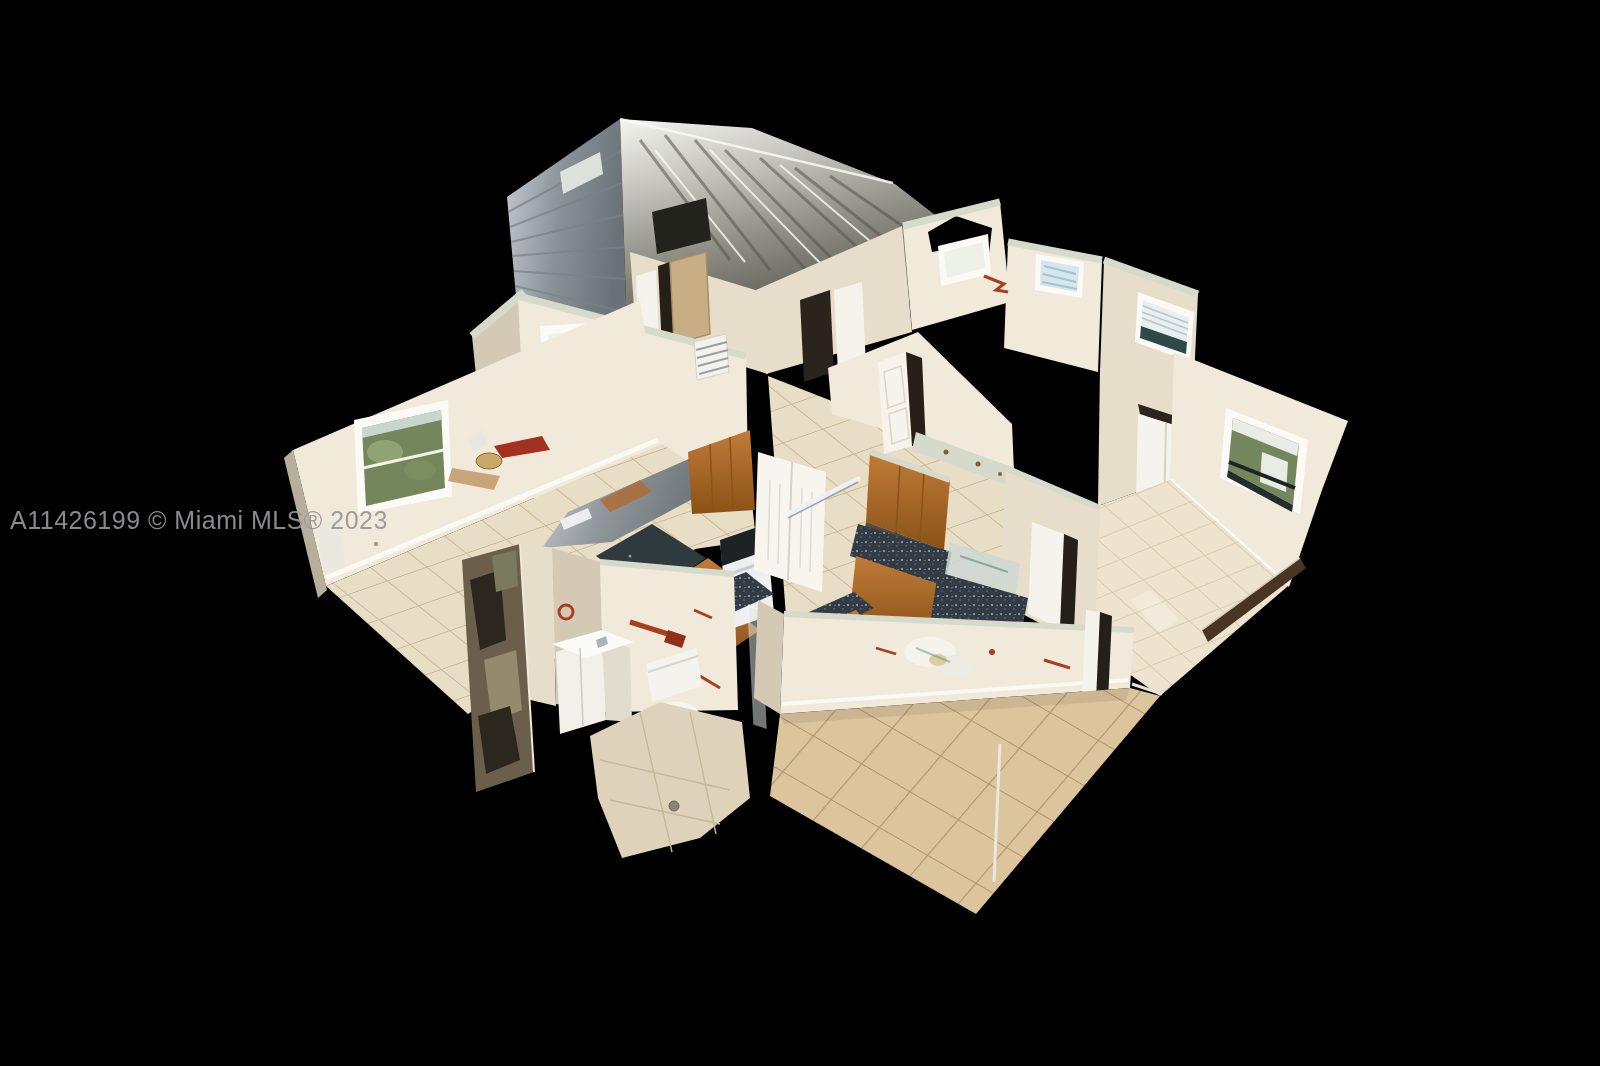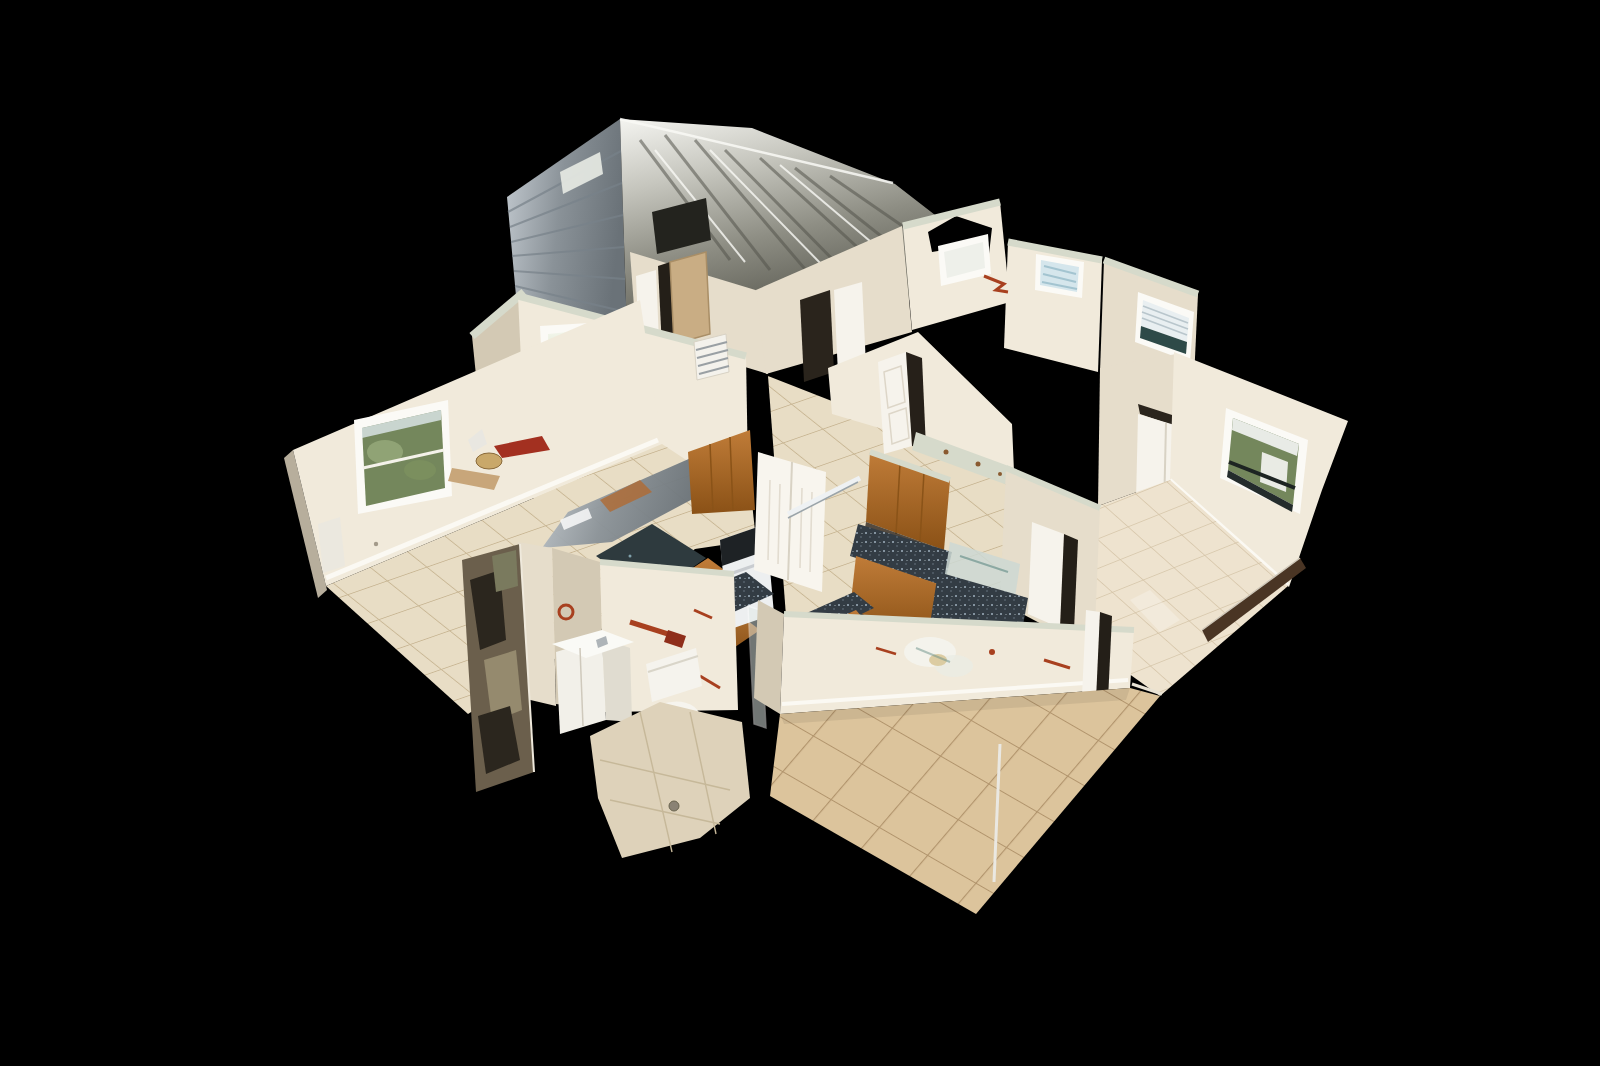--- a/index.html
+++ b/index.html
@@ -359,13 +359,14 @@
     <line x1="1000" y1="744" x2="994" y2="882" stroke="#eae8e2" stroke-width="3"></line>
     <g>
       <ellipse cx="930" cy="652" rx="26" ry="15" fill="#f4f4ee" opacity="0.85"></ellipse>
       <ellipse cx="954" cy="666" rx="19" ry="11" fill="#e9ece4" opacity="0.75"></ellipse>
       <ellipse cx="938" cy="660" rx="9" ry="6" fill="#d9c89a" opacity="0.9"></ellipse>
       <line x1="916" y1="648" x2="950" y2="662" stroke="#6a9088" stroke-width="2" opacity="0.5"></line>
     </g>
   </g>
 </svg>
 
+<div class="watermark">A11426199 © Miami MLS® 2023</div>
 </div>
 
 </body></html>

